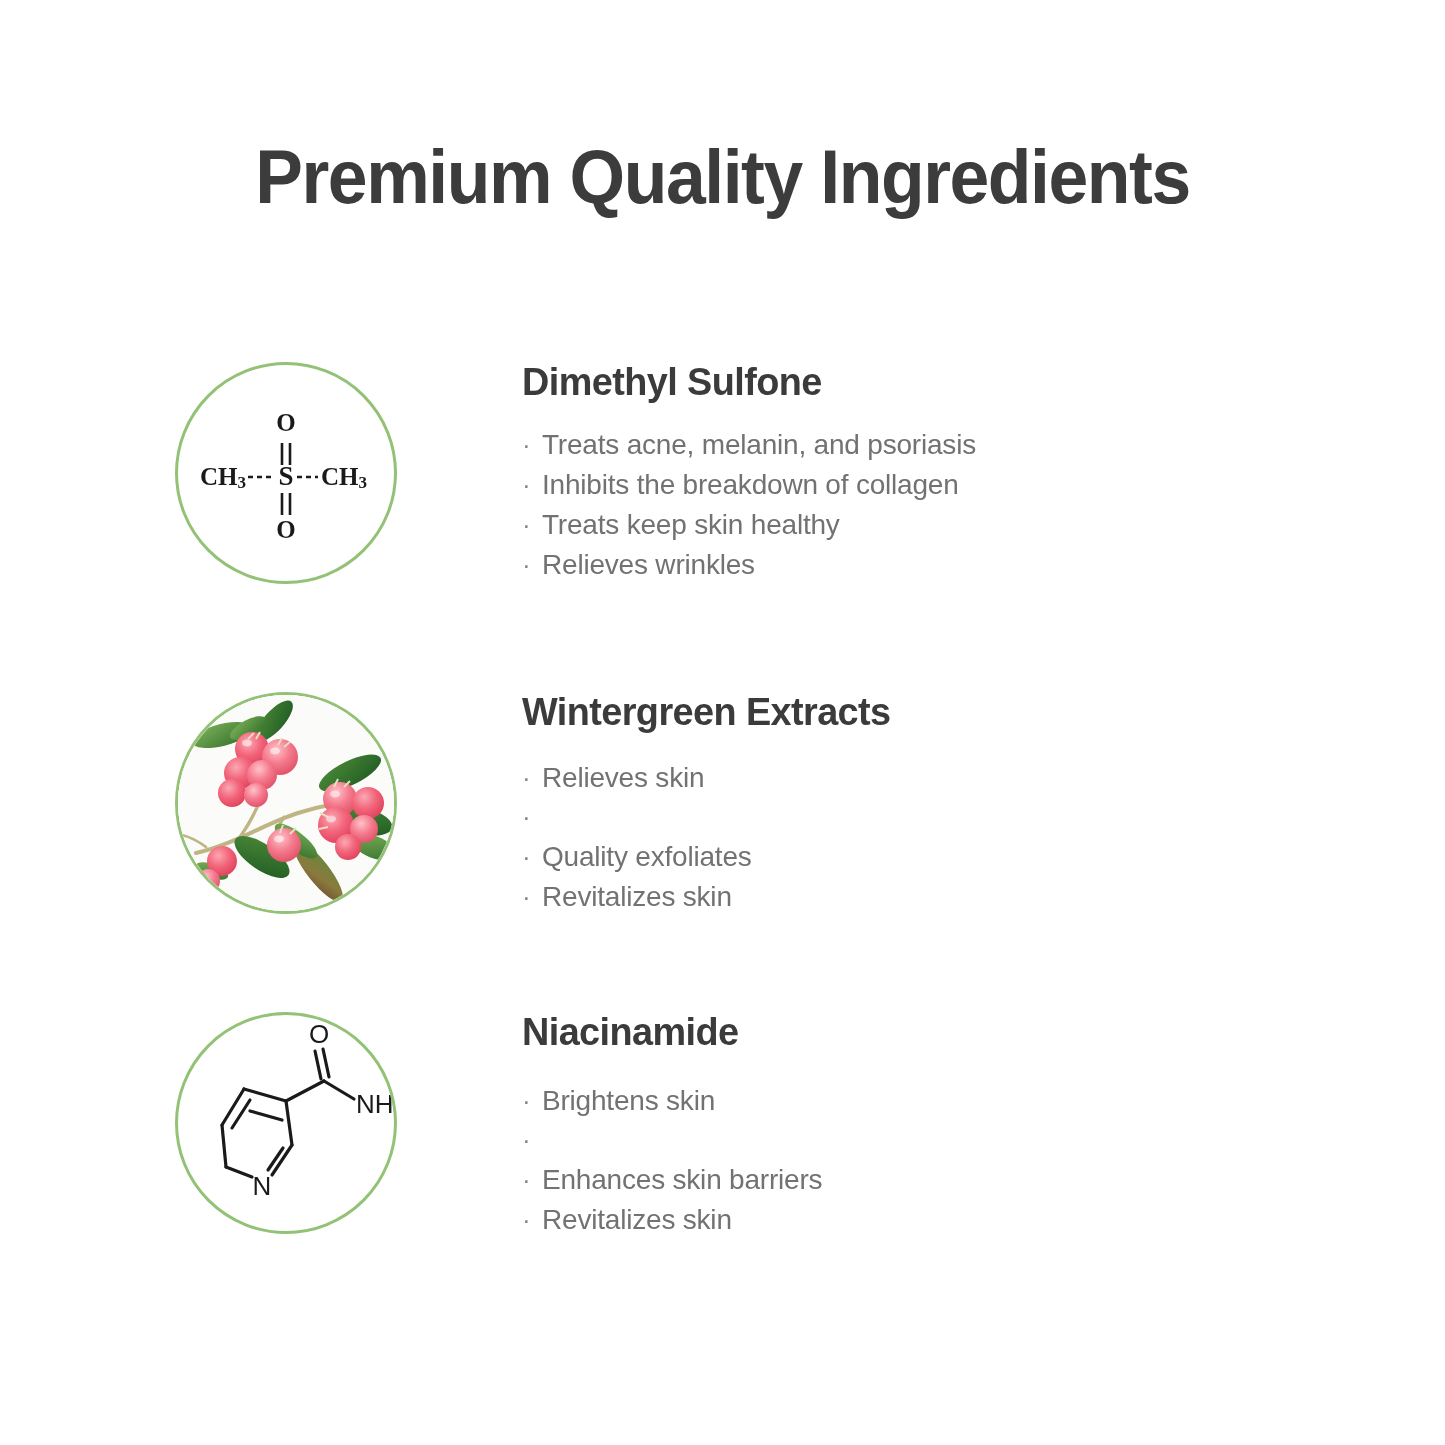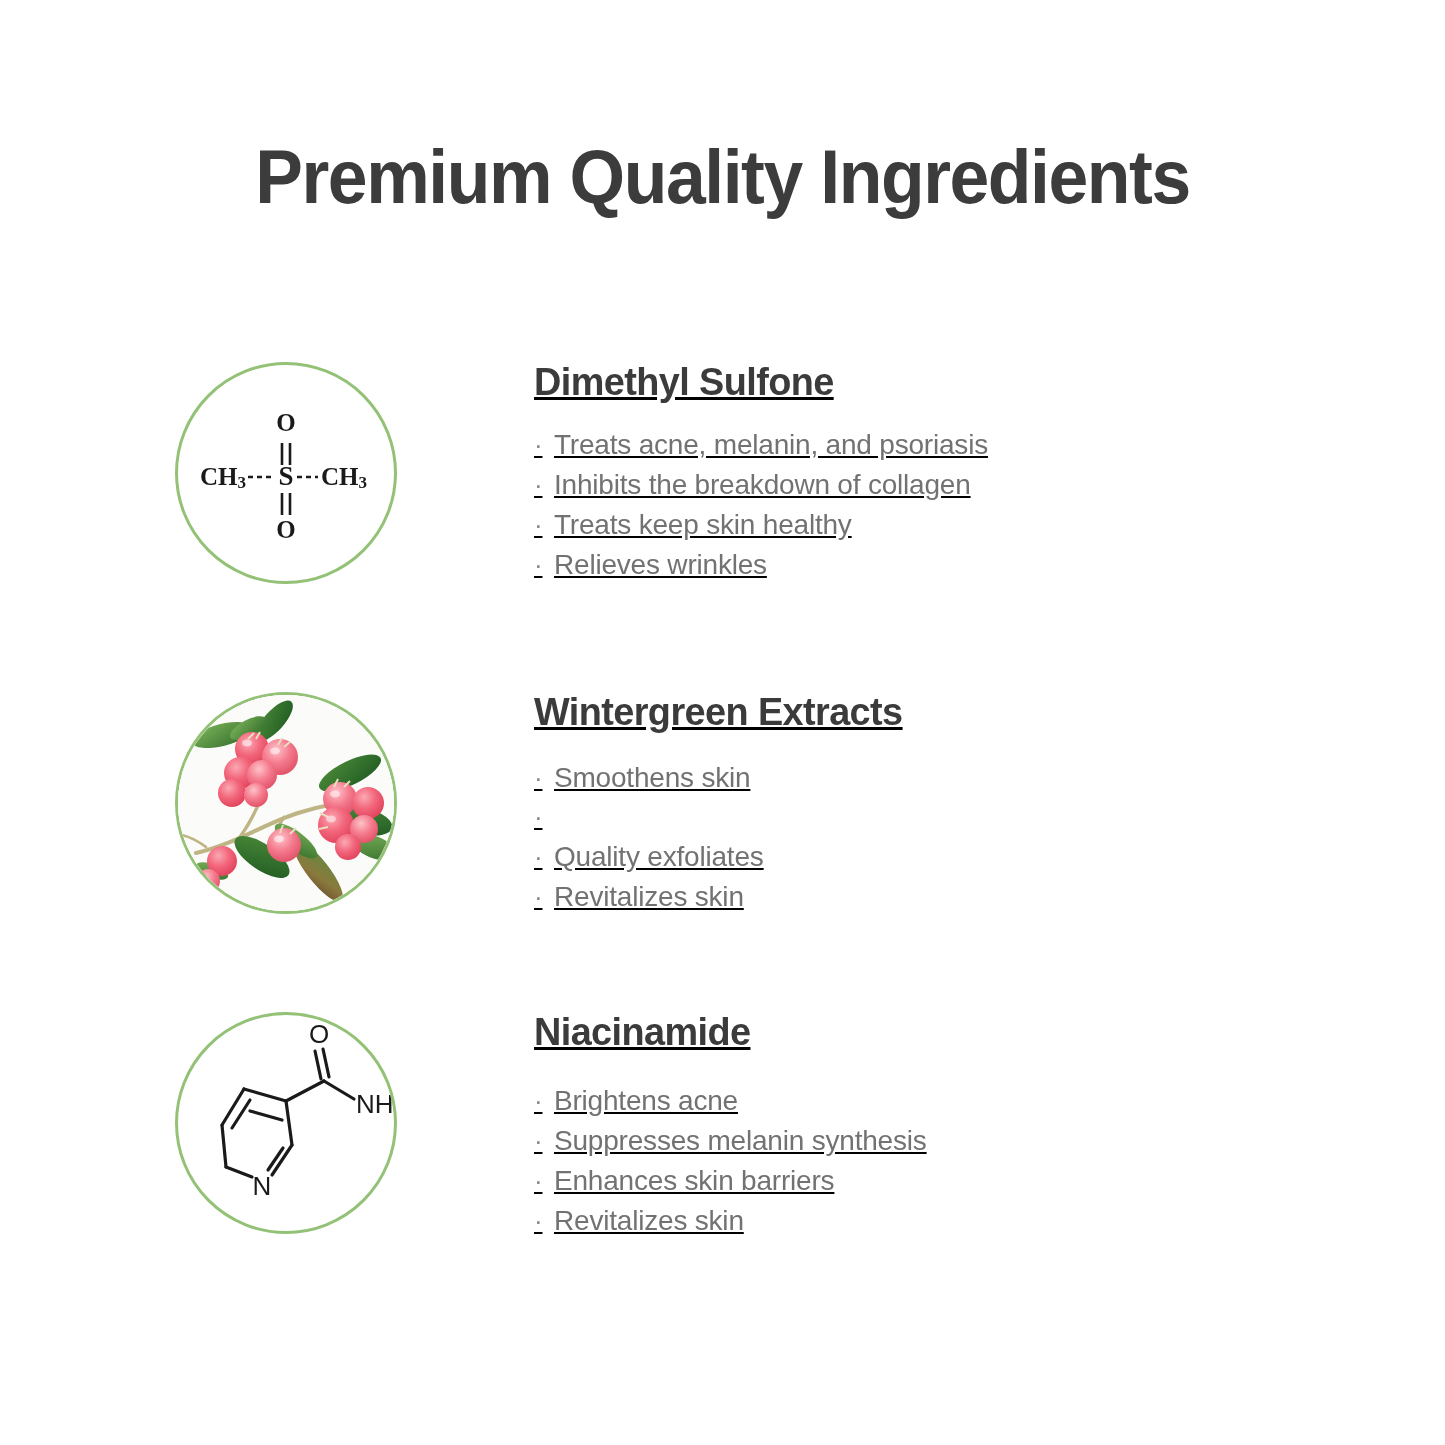--- a/index.html
+++ b/index.html
@@ -65,24 +65,23 @@
     height: 222px;
     border-radius: 50%;
     border: 3px solid #93c176;
     background: #ffffff;
     overflow: hidden;
     box-sizing: border-box;
   }
 
   .ingredient-body {
     position: absolute;
-    left: 364px;
+    left: 352px;
     top: 0;
     width: 760px;
-    text-decoration: underline;
   }
 
   .ingredient-name {
     font-family: "Liberation Sans", sans-serif;
     font-weight: bold;
     font-size: 39px;
     letter-spacing: -0.6px;
     color: #3b3b3b;
     line-height: 1.05;
     transform: scaleX(0.97);
@@ -275,21 +274,21 @@
             <ellipse cx="101" cy="144" rx="5" ry="3.4" fill="#ffffff" opacity="0.55"></ellipse>
           </svg>
         </div>
       </div>
 
       <div class="ingredient-body">
         <div class="ingredient-name">Wintergreen Extracts</div>
         <ul class="benefit-list">
           <li class="benefit-item">
             <span class="benefit-bullet">·</span>
-            <span>Smoothens skin</span>
+            <span>Relieves skin</span>
           </li>
           <li class="benefit-item">
             <span class="benefit-bullet">·</span>
           </li>
           <li class="benefit-item">
             <span class="benefit-bullet">·</span>
             <span>Quality exfoliates</span>
           </li>
           <li class="benefit-item">
             <span class="benefit-bullet">·</span>
@@ -330,25 +329,24 @@
 
           <text class="mol-sans" x="178" y="98" font-size="26" fill="#1a1a1a" text-anchor="start">NH<tspan font-size="18" dy="6">2</tspan></text>
         </svg>
       </div>
 
       <div class="ingredient-body">
         <div class="ingredient-name">Niacinamide</div>
         <ul class="benefit-list">
           <li class="benefit-item">
             <span class="benefit-bullet">·</span>
-            <span>Brightens acne</span>
-          </li>
-          <li class="benefit-item">
-            <span class="benefit-bullet">·</span>
-            <span>Suppresses melanin synthesis</span>
+            <span>Brightens skin</span>
+          </li>
+          <li class="benefit-item">
+            <span class="benefit-bullet">·</span>
           </li>
           <li class="benefit-item">
             <span class="benefit-bullet">·</span>
             <span>Enhances skin barriers</span>
           </li>
           <li class="benefit-item">
             <span class="benefit-bullet">·</span>
             <span>Revitalizes skin</span>
           </li>
         </ul>

